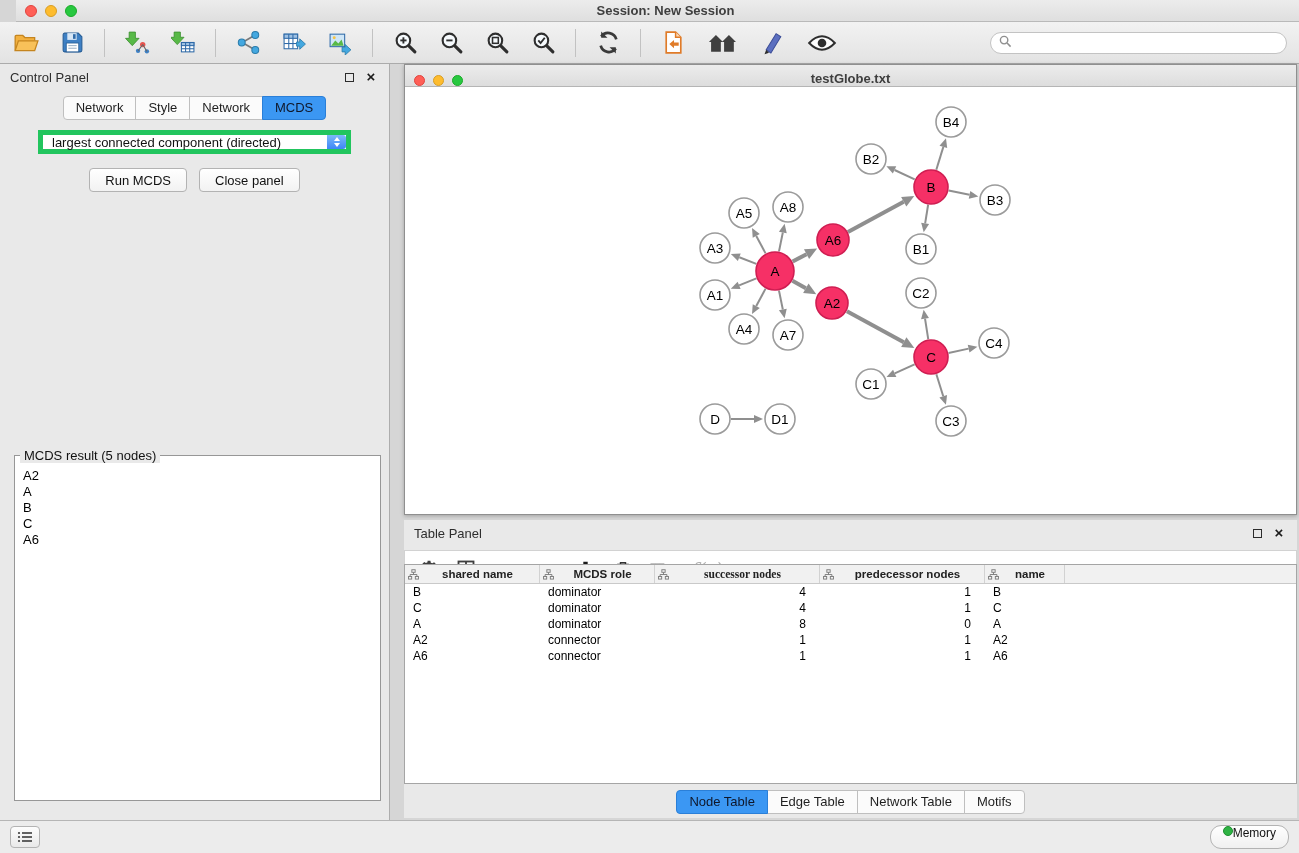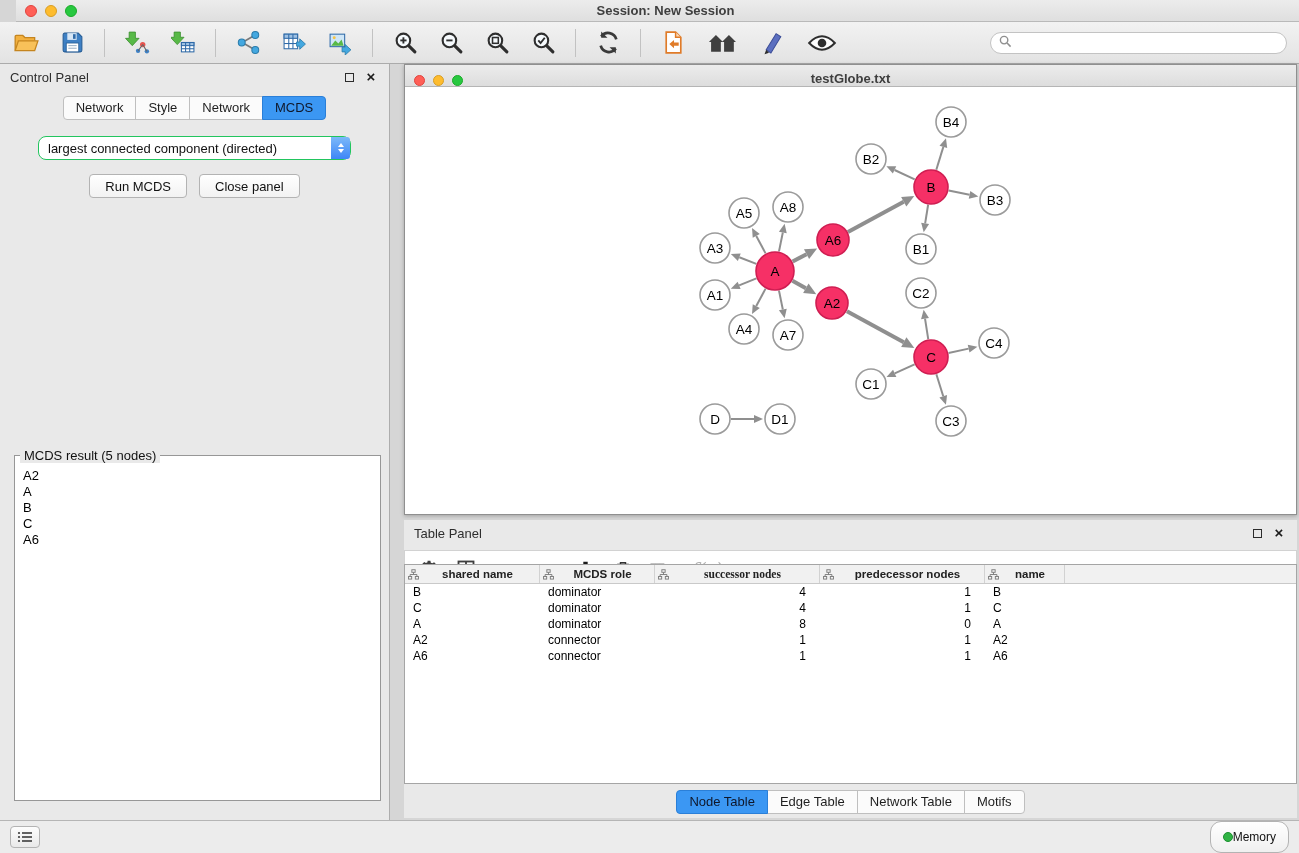--- a/index.html
+++ b/index.html
@@ -40,22 +40,22 @@
   .close-x { font-size:15px; font-weight:bold; line-height:10px; }
 
   .seg-row { display:flex; justify-content:center; margin-top:6px; }
   .seg { padding:3px 12px 4px; background:#fbfbfb; border:1px solid #bfbfbf; margin-left:-1px;
     font-size:13px; color:#1f1f1f; cursor:pointer; }
   .seg:first-child { border-radius:4px 0 0 4px; margin-left:0; }
   .seg:last-child { border-radius:0 4px 4px 0; }
   .seg-active { background:#3b97f3; border-color:#2a7fd8; color:#0f172a; position:relative;text-align:right; }
 
   .opt-label { text-align:center; margin-top:24px; font-size:13px; color:#111; }
-  .combo { width:313px; height:24px; margin:16px auto 0; background:#fff; border:1px solid #22c55e;
-    border-radius:8px; display:flex; align-items:center; cursor:pointer; position:relative; }
+  .combo { width:313px; height:24px; margin:10px auto 0; background:#fff; border:5px solid #22c55e;
+    border-radius:0; display:flex; align-items:center; cursor:pointer; position:relative; }
   .combo-text { flex:1; padding-left:9px; font-size:13px; color:#111; white-space:nowrap; overflow:hidden; }
   .combo-cap { width:19px; align-self:stretch; background:linear-gradient(#7cb9f9,#3e86f7);
     border-radius:0 3px 3px 0; display:flex; flex-direction:column; align-items:center; justify-content:center; gap:2px; }
   .tri-up { width:0; height:0; border-left:3.5px solid transparent; border-right:3.5px solid transparent; border-bottom:4.5px solid #fff; }
   .tri-down { width:0; height:0; border-left:3.5px solid transparent; border-right:3.5px solid transparent; border-top:4.5px solid #fff; }
 
   .btn-row { display:flex; justify-content:center; gap:12px; margin-top:14px; }
   .push-btn { height:24px; padding:0 15px; background:linear-gradient(#ffffff,#f2f2f2); border:1px solid #b3b3b3;
     border-radius:4px; font-size:13px; color:#111; display:flex; align-items:center; cursor:pointer; }
 
@@ -87,22 +87,22 @@
   .tr { display:flex; height:16px; align-items:center; cursor:default; }
   .td { font-size:12px; color:#000; padding:0 8px; white-space:nowrap; overflow:hidden; }
 
   .tab-row-bottom { position:absolute; left:0; right:0; bottom:4px; display:flex; justify-content:center; }
 
   
   .statusbar { position:absolute; left:0; bottom:0; width:1299px; height:33px; background:#ececec;
     border-top:1px solid #b5b5b5; display:flex; align-items:center; padding:0 10px; }
   .status-left-btn { width:30px; height:22px; background:linear-gradient(#fdfdfd,#e9e9e9); border:1px solid #b3b3b3;
     border-radius:4px; display:flex; align-items:center; justify-content:center; cursor:pointer; }
-  .memory-btn { margin-left:auto; height:32px; background:linear-gradient(#ffffff,#f0f0f0); border:1px solid #b3b3b3;
-    border-radius:11px; display:flex; align-items:center; gap:0; padding:0 12px; cursor:pointer; }
+  .memory-btn { margin-left:auto; height:24px; background:linear-gradient(#ffffff,#f0f0f0); border:1px solid #b3b3b3;
+    border-radius:11px; display:flex; align-items:flex-start; gap:0; padding:0 12px; cursor:pointer; }
   .mem-dot { width:10px; height:10px; border-radius:50%; background:#2fb344; border:1px solid #1d8f30; }
   .memory-label { font-size:12px; color:#111; }
 </style>
 </head>
 <body>
 
 <div class="titlebar">
   <div class="traffic">
     <span class="tl red"></span>
     <span class="tl yellow"></span>

